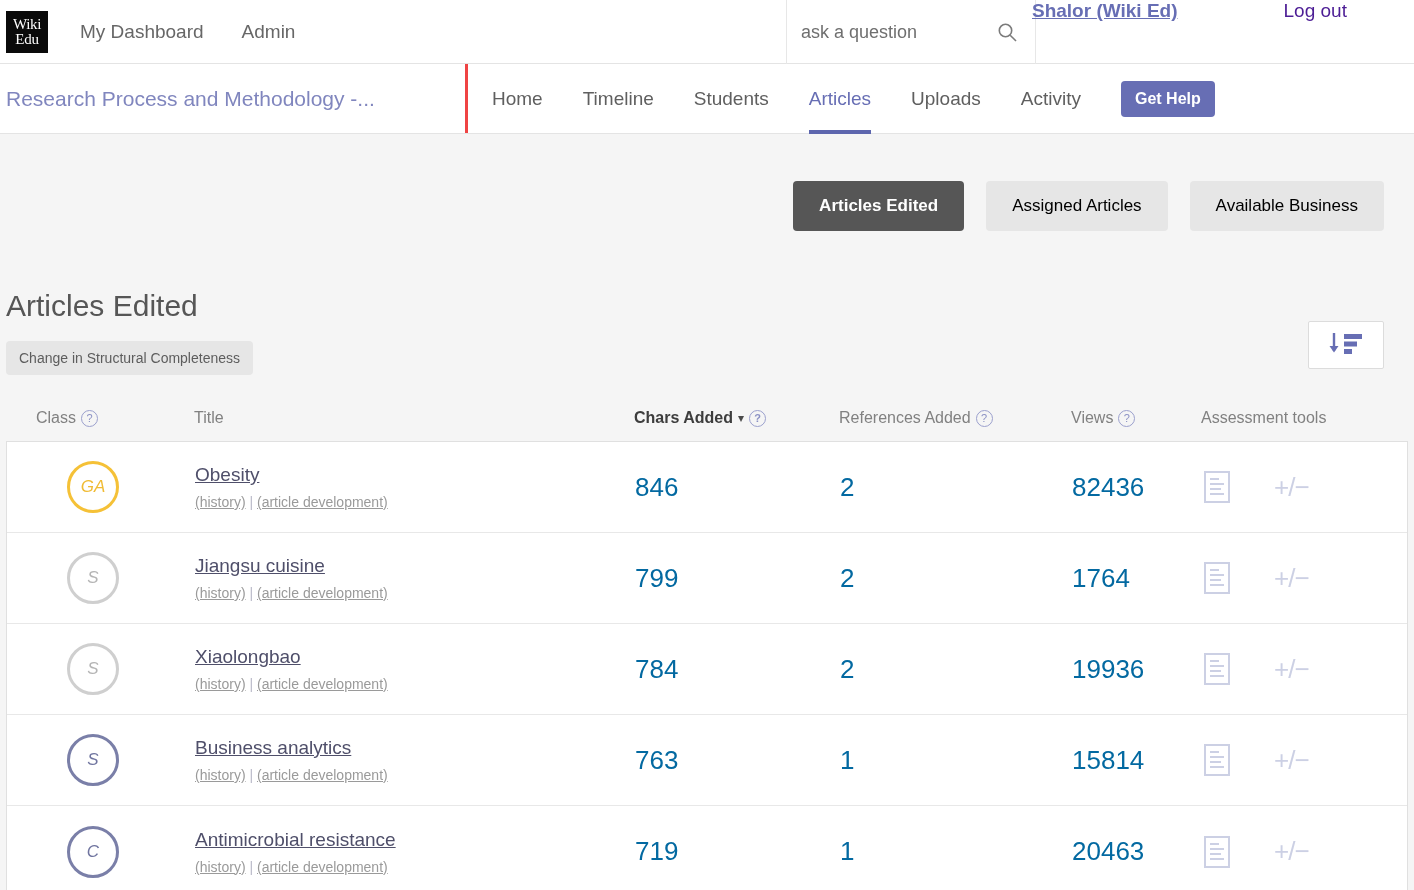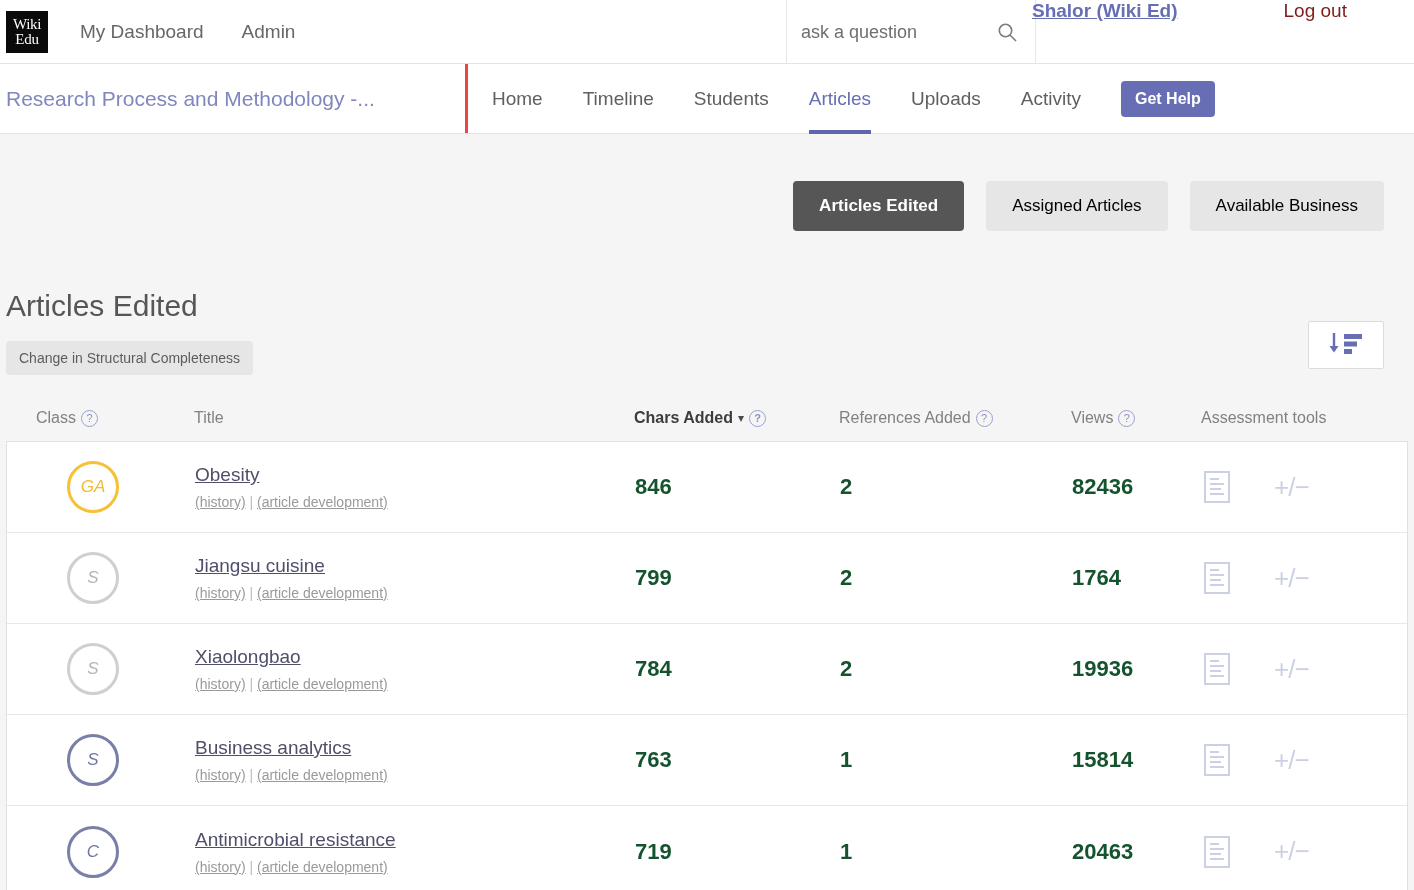--- a/index.html
+++ b/index.html
@@ -67,21 +67,21 @@
   }
   .user-link {
     font-size: 19px;
     color: #676eb4;
     text-decoration: underline;
     font-weight: bold;
     white-space: nowrap;
   }
   .logout-link {
     font-size: 19px;
-    color: #7f1d1d;
+    color: #4c1d95;
     text-decoration: none;
     margin-left: 106px;
     white-space: nowrap;
   }
 
   
   .coursebar {
     height: 70px;
     background: #fff;
     display: flex;
@@ -262,21 +262,21 @@
     text-decoration: underline;
     display: block;
   }
   .sub {
     margin-top: 8px;
     font-size: 14px;
     color: #9a9a9a;
   }
   .sub a { color: #9a9a9a; text-decoration: underline; }
   .sub .bar { text-decoration: none; color: #b9b9c8; }
-  .num { font-size: 22px; color: #14532d; font-weight: bold; }
+  .num { font-size: 26px; color: #0369a1; }
 
   .tools { display: flex; align-items: center; gap: 42px; }
   .tool-icon { color: #ccd0e4; display: flex; align-items: center; cursor: pointer; }
   .plusminus {
     color: #ccd0e4;
     font-size: 26px;
     letter-spacing: -1px;
     cursor: pointer;
   }
 </style>

